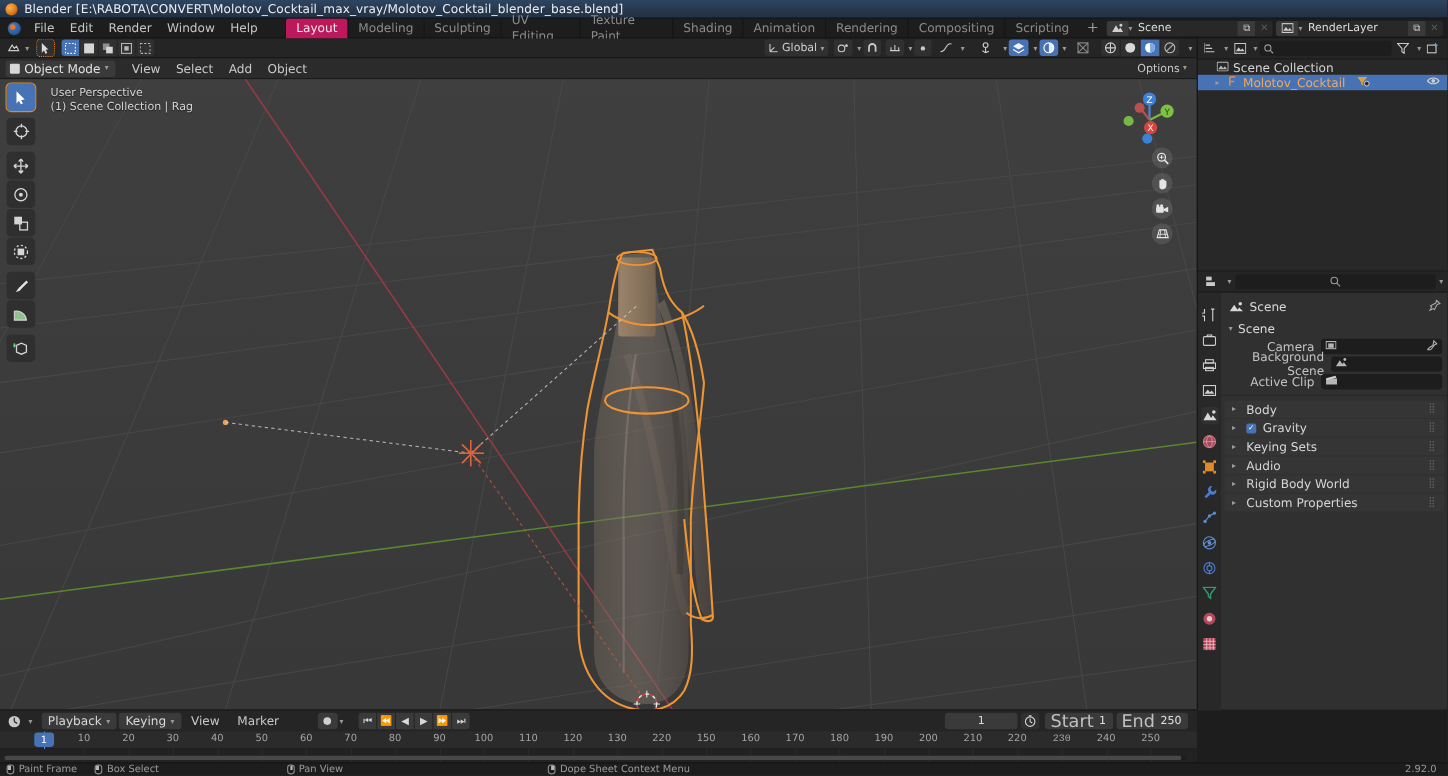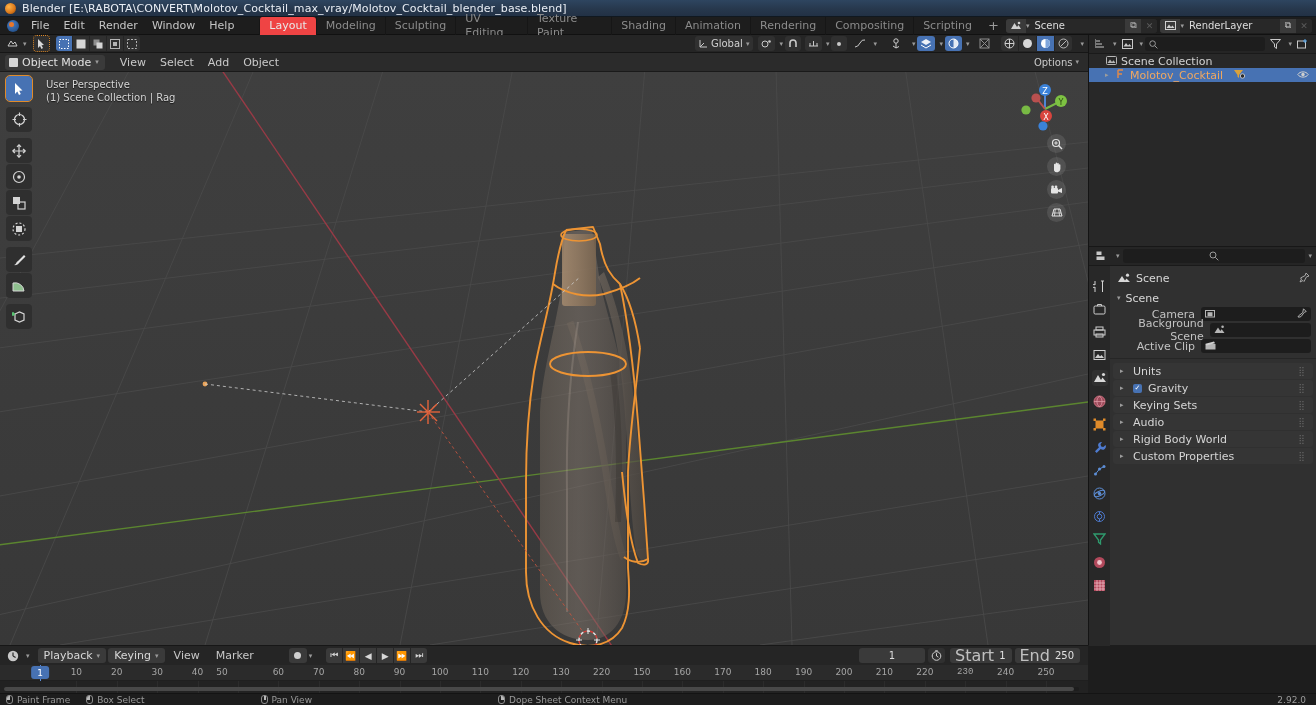--- a/index.html
+++ b/index.html
@@ -51,21 +51,21 @@
     padding: 2px 7px; font-size: 11px; color: #c5c5c5; cursor: default;
     border-radius: 3px; line-height: 13px;
   }
   .ws-tabs { display: flex; align-items: center; margin-left: 18px; height: 18px; }
   .ws-tab {
     padding: 2px 9px; font-size: 11px; color: #8b8b8b; line-height: 14px;
     height: 18px; display: flex; align-items: center;
     border-left: 1px solid #161616;
   }
   .ws-tab.active {
-    background: #ef4444; color: #e8e8e8;
+    background: #be185d; color: #e8e8e8;
     border-radius: 3px 3px 0 0;
   }
   .ws-add { color: #9a9a9a; padding: 0 7px; font-size: 13px; line-height: 14px; }
   .topbar-right {
     margin-left: auto; display: flex; align-items: center; gap: 3px; padding-right: 4px;
   }
   .scene-field {
     display: flex; align-items: center; height: 14px;
     background: #282828; border-radius: 3px; overflow: hidden;
   }
@@ -980,21 +980,21 @@
                   <path d="M0.5 2.8 L9 0.6 L10 2.3 L1.5 4.5 Z" fill="#d0d0d0"></path>
                 </svg>
             </span>
           </div>
         </div>
 
         <div class="panel-sep"></div>
 
         <div class="collapse-row">
           <span class="tri">▸</span>
-          <span>Units</span>
+          <span>Body</span>
           <span class="grip">⣿</span>
         </div>
         <div class="collapse-row">
           <span class="tri">▸</span>
           <span class="cbox">✓</span>
           <span>Gravity</span>
           <span class="grip">⣿</span>
         </div>
         <div class="collapse-row">
           <span class="tri">▸</span>
@@ -1073,21 +1073,21 @@
           <span class="val">250</span>
         </div>
       </div>
     </div>
 
     <div class="tl-ruler" id="tl-ruler">
         <div class="tick-lbl" style="left: 76.3614px;">10</div>
         <div class="tick-lbl" style="left: 116.763px;">20</div>
         <div class="tick-lbl" style="left: 157.165px;">30</div>
         <div class="tick-lbl" style="left: 197.566px;">40</div>
-        <div class="tick-lbl" style="left: 222px;">50</div>
+        <div class="tick-lbl" style="left: 238px;">50</div>
         <div class="tick-lbl" style="left: 278.369px;">60</div>
         <div class="tick-lbl" style="left: 318.771px;">70</div>
         <div class="tick-lbl" style="left: 359.173px;">80</div>
         <div class="tick-lbl" style="left: 399.574px;">90</div>
         <div class="tick-lbl" style="left: 439.976px;">100</div>
         <div class="tick-lbl" style="left: 480.378px;">110</div>
         <div class="tick-lbl" style="left: 520.779px;">120</div>
         <div class="tick-lbl" style="left: 561.181px;">130</div>
         <div class="tick-lbl" style="left: 601.582px;">220</div>
         <div class="tick-lbl" style="left: 641.984px;">150</div>

